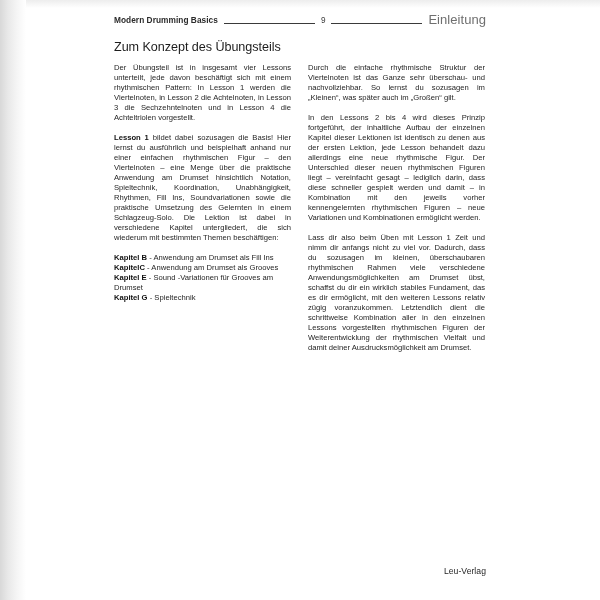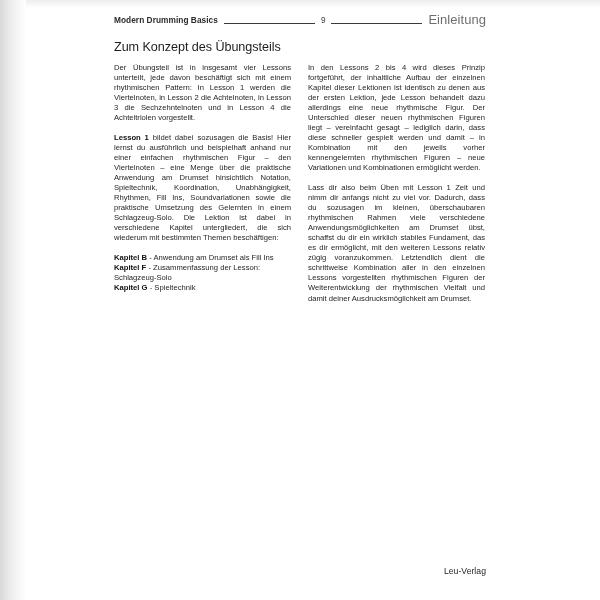--- a/index.html
+++ b/index.html
@@ -160,26 +160,28 @@
   <h1 class="page-title">Zum Konzept des Übungsteils</h1>
 
   <div class="columns">
 
     <div class="col">
       <p>Der Übungsteil ist in insgesamt vier Lessons unterteilt, jede davon beschäftigt sich mit einem rhythmischen Pattern: In Lesson 1 werden die Viertelnoten, in Lesson 2 die Achtelnoten, in Lesson 3 die Sechzehntelnoten und in Lesson 4 die Achteltriolen vorgestellt.</p>
       <p><b>Lesson 1</b><span> bildet dabei sozusagen die Basis! Hier lernst du ausführlich und beispielhaft anhand nur einer einfachen rhythmischen Figur – den Viertelnoten – eine Menge über die praktische Anwendung am Drumset hinsichtlich Notation, Spieltechnik, Koordination, Unabhängigkeit, Rhythmen, Fill Ins, Soundvariationen sowie die praktische Umsetzung des Gelernten in einem Schlagzeug-Solo. Die Lektion ist dabei in verschiedene Kapitel untergliedert, die sich wiederum mit bestimmten Themen beschäftigen:</span></p>
 
       <div class="kapitel-list">
         <p class="kapitel"><b>Kapitel B</b><span> -  Anwendung am Drumset als Fill Ins</span></p>
-        <p class="kapitel"><b>Kapitel F</b><span> - Zusammenfassung der Lesson: Schlagzeug-Solo</span></p>
+        <p class="kapitel"><b>KapitelC</b><span>  -  Anwendung am Drumset als Grooves</span></p>
+        <p class="kapitel"><b>Kapitel E</b><span> - Sound -Variationen für Grooves am Drumset</span></p>
         <p class="kapitel"><b>Kapitel G</b><span> - Spieltechnik</span></p>
       </div>
     </div>
 
     <div class="col">
+      <p>Durch die einfache rhythmische Struktur der Viertelnoten ist das Ganze sehr überschau- und nachvollziehbar. So lernst du sozusagen im „Kleinen“, was später auch im „Großen“ gilt.</p>
       <p>In den Lessons 2 bis 4 wird dieses Prinzip fortgeführt, der inhaltliche Aufbau der einzelnen Kapitel dieser Lektionen ist identisch zu denen aus der ersten Lektion, jede Lesson behandelt dazu allerdings eine neue rhythmische Figur. Der Unterschied dieser neuen rhythmischen Figuren liegt – vereinfacht gesagt – lediglich darin, dass diese schneller gespielt werden und damit – in Kombination mit den jeweils vorher kennengelernten rhythmischen Figuren – neue Variationen und Kombinationen ermöglicht werden.</p>
       <p>Lass dir also beim Üben mit Lesson 1 Zeit und nimm dir anfangs nicht zu viel vor. Dadurch, dass du sozusagen im kleinen, überschaubaren rhythmischen Rahmen viele verschiedene Anwendungsmöglichkeiten am Drumset übst, schaffst du dir ein wirklich stabiles Fundament, das es dir ermöglicht, mit den weiteren Lessons relativ zügig voranzukommen. Letztendlich dient die schrittweise Kombination aller in den einzelnen Lessons vorgestellten rhythmischen Figuren der Weiterentwicklung der rhythmischen Vielfalt und damit deiner Ausdrucksmöglichkeit am Drumset.</p>
     </div>
 
   </div>
 </div>
 
 <div class="footer">
   <span class="footer-imprint">Leu-Verlag</span>
 </div>

